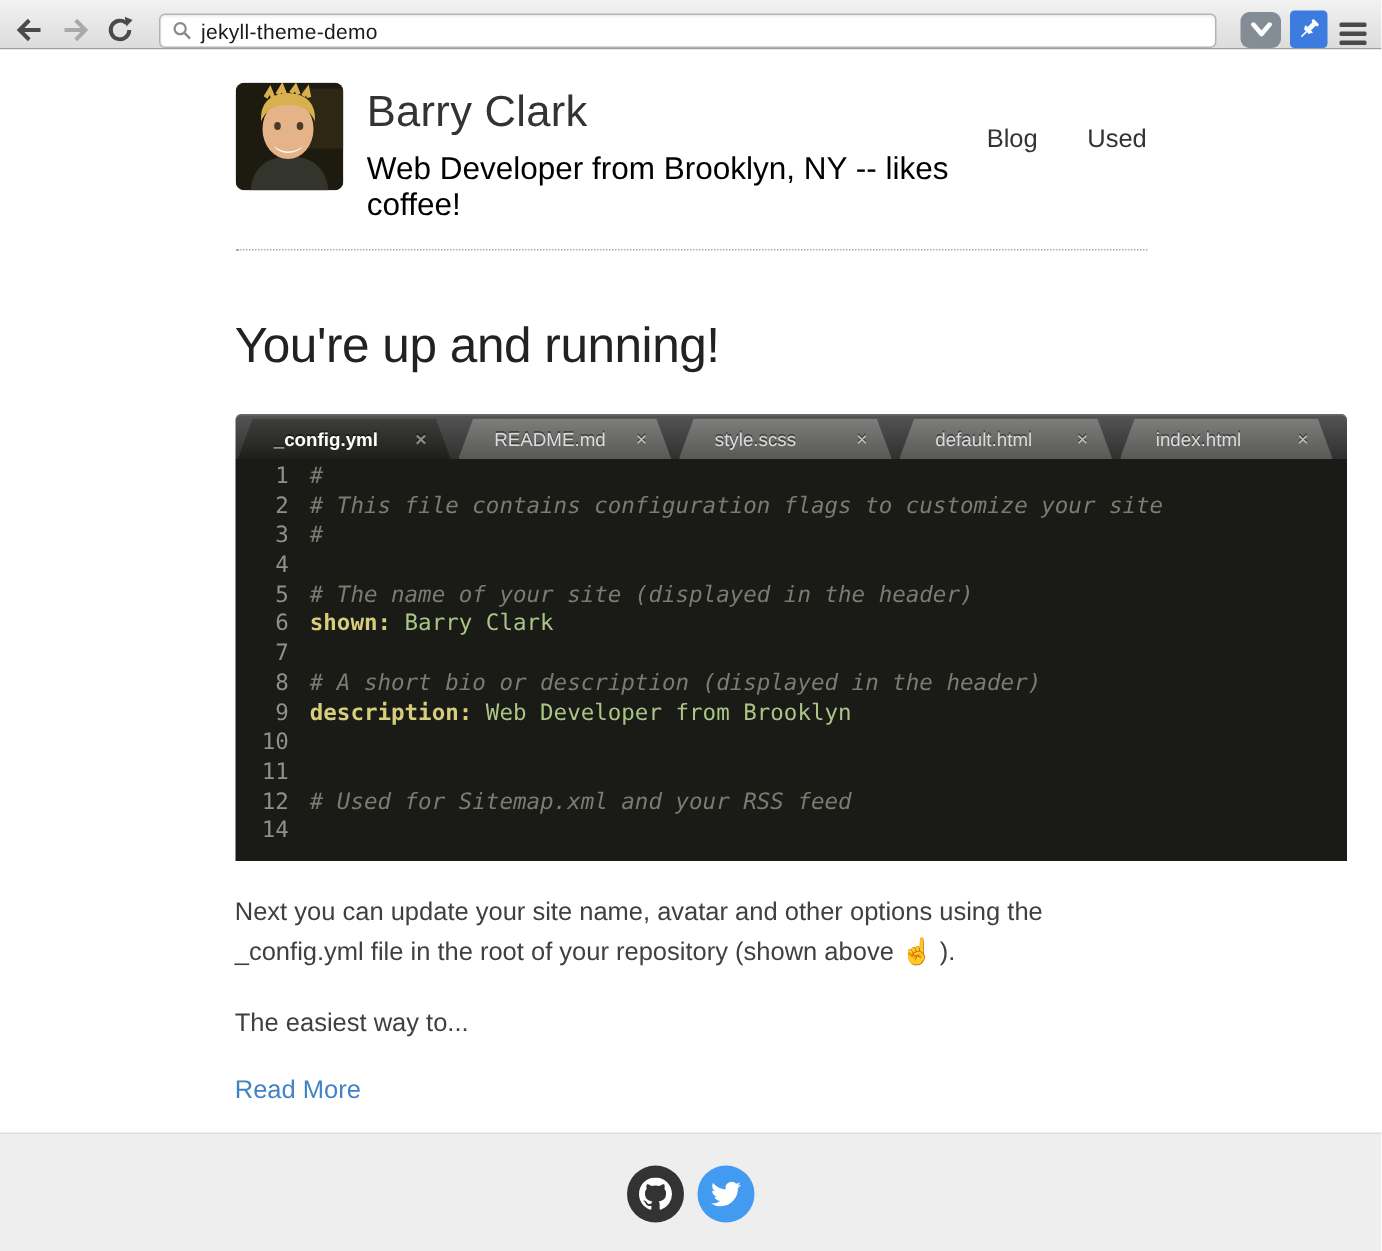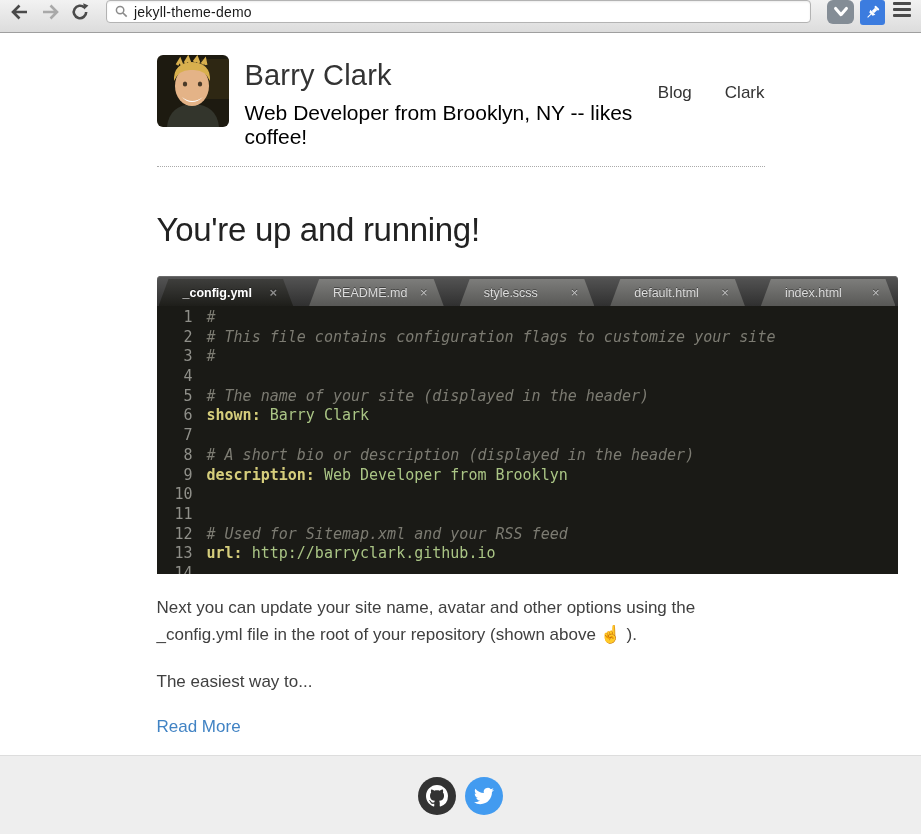--- a/index.html
+++ b/index.html
@@ -8,21 +8,21 @@
     font-family:"Liberation Sans", sans-serif;
     background:#fff; color:#333;
     display:flex; flex-direction:column;
   }
 
   
   .toolbar {
     height:33px; flex:0 0 33px;
     background:linear-gradient(#f2f2f2,#dcdcdc);
     border-bottom:1px solid #9f9f9f;
-    display:flex; align-items:flex-start;
+    display:flex; align-items:flex-end;
     padding:0 8px; gap:6px;
   }
   .tb-btn { width:24px; height:24px; display:flex; align-items:center; justify-content:center; }
   .url-bar {
     flex:1; height:23px; margin:0 10px 0 8px;
     background:#fff; border:1px solid #b3b3b3; border-radius:4px;
     display:flex; align-items:center; padding:0 8px; gap:6px;
     box-shadow:inset 0 1px 2px rgba(0,0,0,.08);
   }
   .url-text { font-size:14px; color:#1a1a1a; letter-spacing:.2px; }
@@ -44,21 +44,21 @@
   .nav { margin-left:auto; margin-top:28px; display:flex; gap:33px; }
   .nav a { font-size:17px; color:#333; text-decoration:none; cursor:pointer;text-align:right; }
 
   h1.post-title { font-size:33px; font-weight:400; color:#222; margin-top:44px; letter-spacing:-.3px; }
 
   
   .editor { margin-top:27px; width:741px; }
   .tabbar {
     height:30px; background:linear-gradient(#555, #303030);
     border-radius:4px 4px 0 0;
-    display:flex; align-items:flex-end; padding:0 2px; gap:16px;
+    display:flex; align-items:flex-end; padding:0 2px; gap:5px;
     box-shadow:inset 0 1px 0 #6a6a6a;
   }
   .tab {
     width:142px; height:27px; display:flex; align-items:center; justify-content:space-between;
     padding:0 16px 0 24px; cursor:pointer;
     clip-path:polygon(10px 0, calc(100% - 10px) 0, 100% 100%, 0 100%);
     background:linear-gradient(#7d7d7b,#585856);
     font-size:12.5px; color:#dcdcdc; text-shadow:0 -1px 0 rgba(0,0,0,.4);
     white-space:nowrap;
   }
@@ -156,21 +156,21 @@
           <ellipse cx="43" cy="29" rx="2.2" ry="2.6" fill="#4a3a28"></ellipse>
           <path d="M25 42 Q35 50 46 42 Q41 47 35 47 Q29 47 25 42 Z" fill="#fff"></path>
         </svg>
       </div>
       <div class="site-info">
         <div class="site-name">Barry Clark</div>
         <div class="site-desc">Web Developer from Brooklyn, NY -- likes coffee!</div>
       </div>
       <nav class="nav" id="nav">
           <a>Blog</a>
-          <a>Clark</a>
+          <a>Used</a>
         </nav>
     </header>
 
     <article>
       <h1 class="post-title">You're up and running!</h1>
 
       <div class="editor">
         <div class="tabbar" id="tabbar">
             <div class="tab active">
               <span class="tab-label">_config.yml</span>
@@ -235,24 +235,20 @@
               <span class="lc"></span>
             </div>
             <div class="code-line">
               <span class="ln">11</span>
             </div>
             <div class="code-line">
               <span class="ln">12</span>
               <span class="lc"><span class="tok-comment"># Used for Sitemap.xml and your RSS feed</span></span>
             </div>
             <div class="code-line">
-              <span class="ln">13</span>
-              <span class="lc"><span class="tok-key">url:</span><span class="tok-value"> http://barryclark.github.io</span></span>
-            </div>
-            <div class="code-line">
               <span class="ln">14</span>
               <span class="lc"></span>
             </div>
           </div>
       </div>
 
       <p class="para"><span>Next you can update your site name, avatar and other options using the _config.yml file in the root of your repository (shown above </span><span class="emoji">☝</span><span> ).</span></p>
 
       <p class="para">The easiest way to...</p>
 

